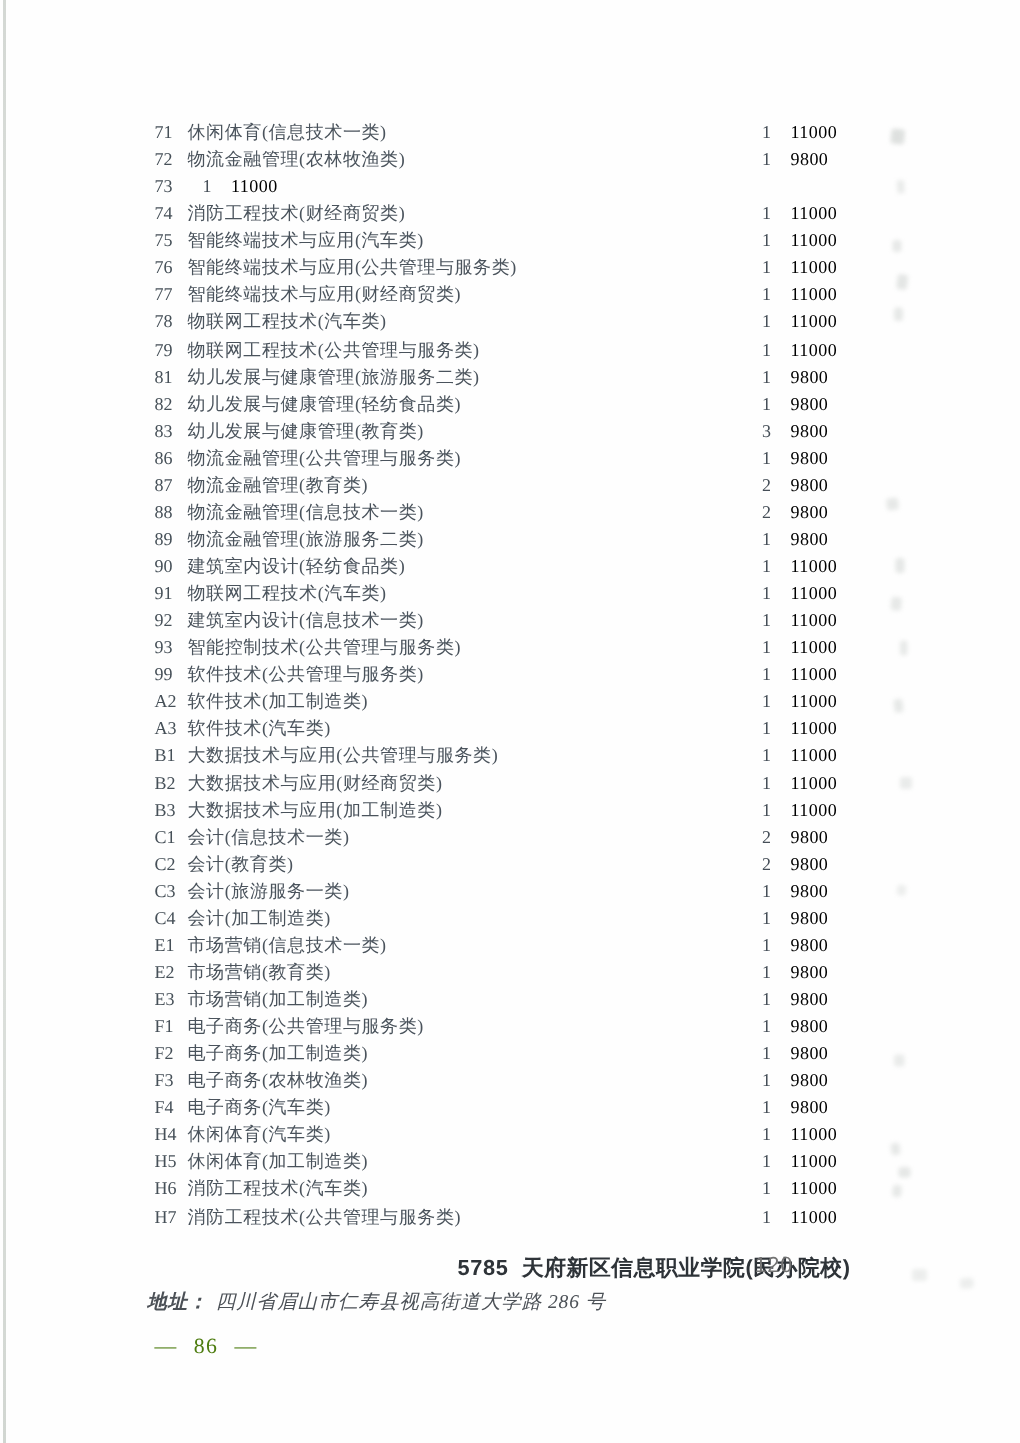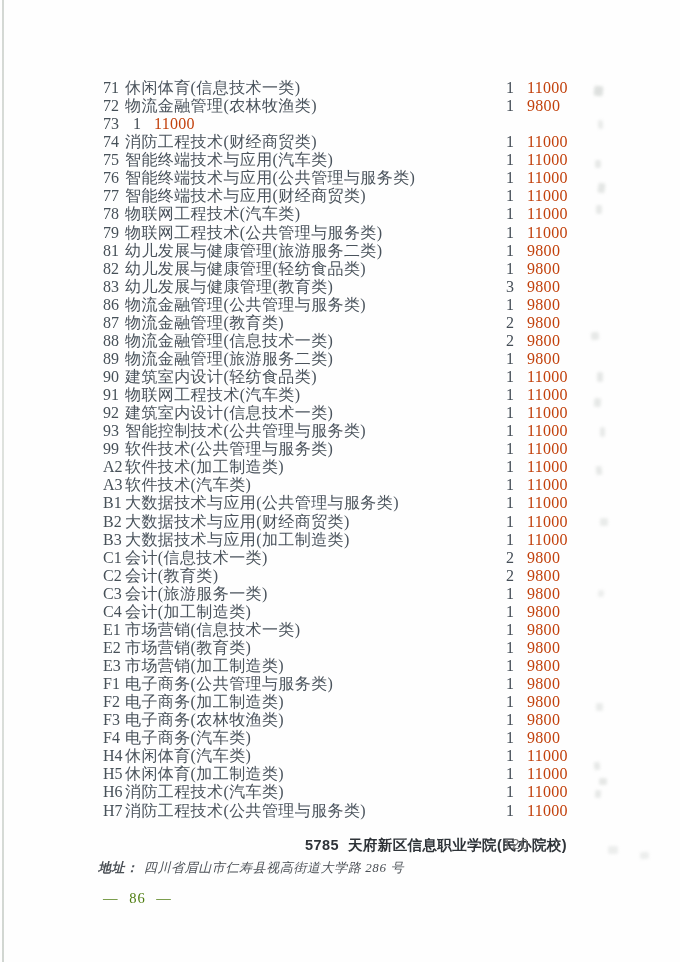--- a/index.html
+++ b/index.html
@@ -24,28 +24,28 @@
   
   .table {
     position: absolute;
     left: 103px; top: 79px;
     width: 468px;
   }
   .row {
     display: flex;
     height: 18.07px;
     line-height: 18.07px;
-    font-size: 16px;
+    font-size: 12px;
     color: #4a535c;
     white-space: nowrap;
   }
   .code  { width: 22px; color: #465058; }
   .name  { flex: 1; letter-spacing: .4px; }
   .count { width: 16px; text-align: right; color: #454e57; }
-  .fee   { width: 44px; margin-left: 13px; color: #c2410c; letter-spacing: .3px; }
+  .fee   { width: 44px; margin-left: 13px; color: #000000; letter-spacing: .3px; }
 
   
   .footer-line {
     position: absolute;
     left: 97px; top: 836px;
     width: 470px; height: 20px;
     font-family: "Liberation Sans", sans-serif;
     font-size: 14.5px;
     font-weight: bold;
     color: #2e3338;

